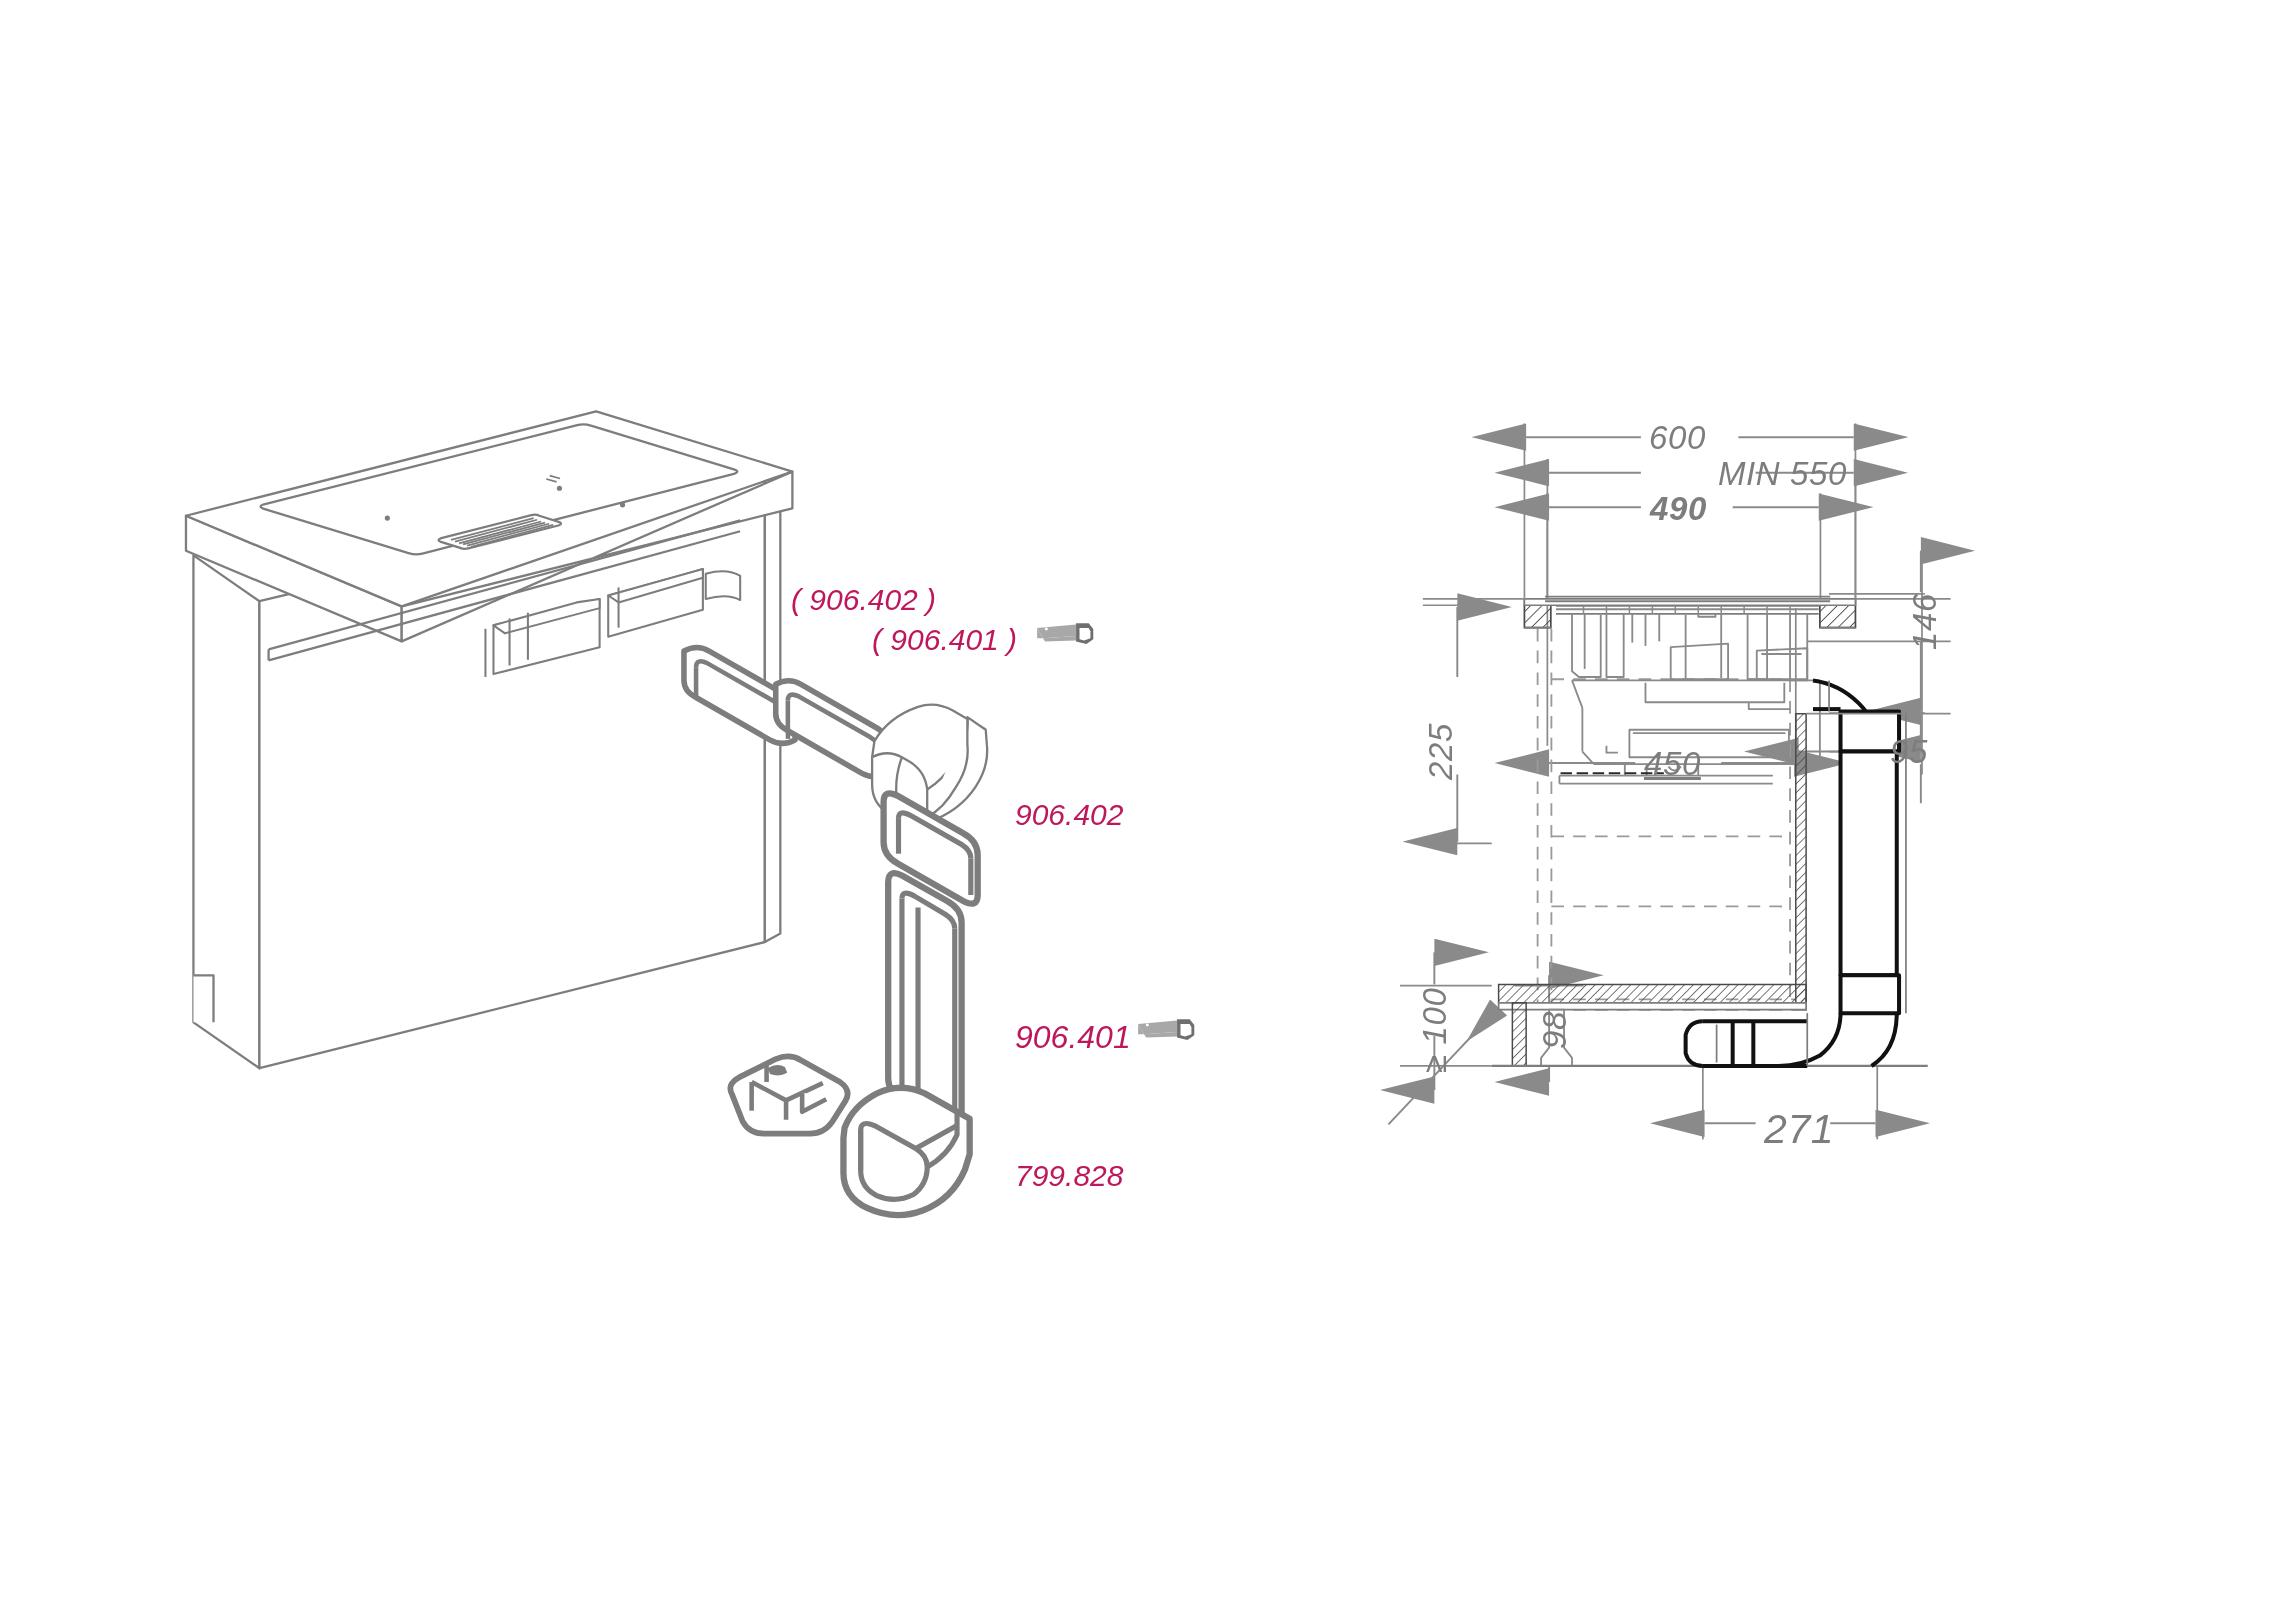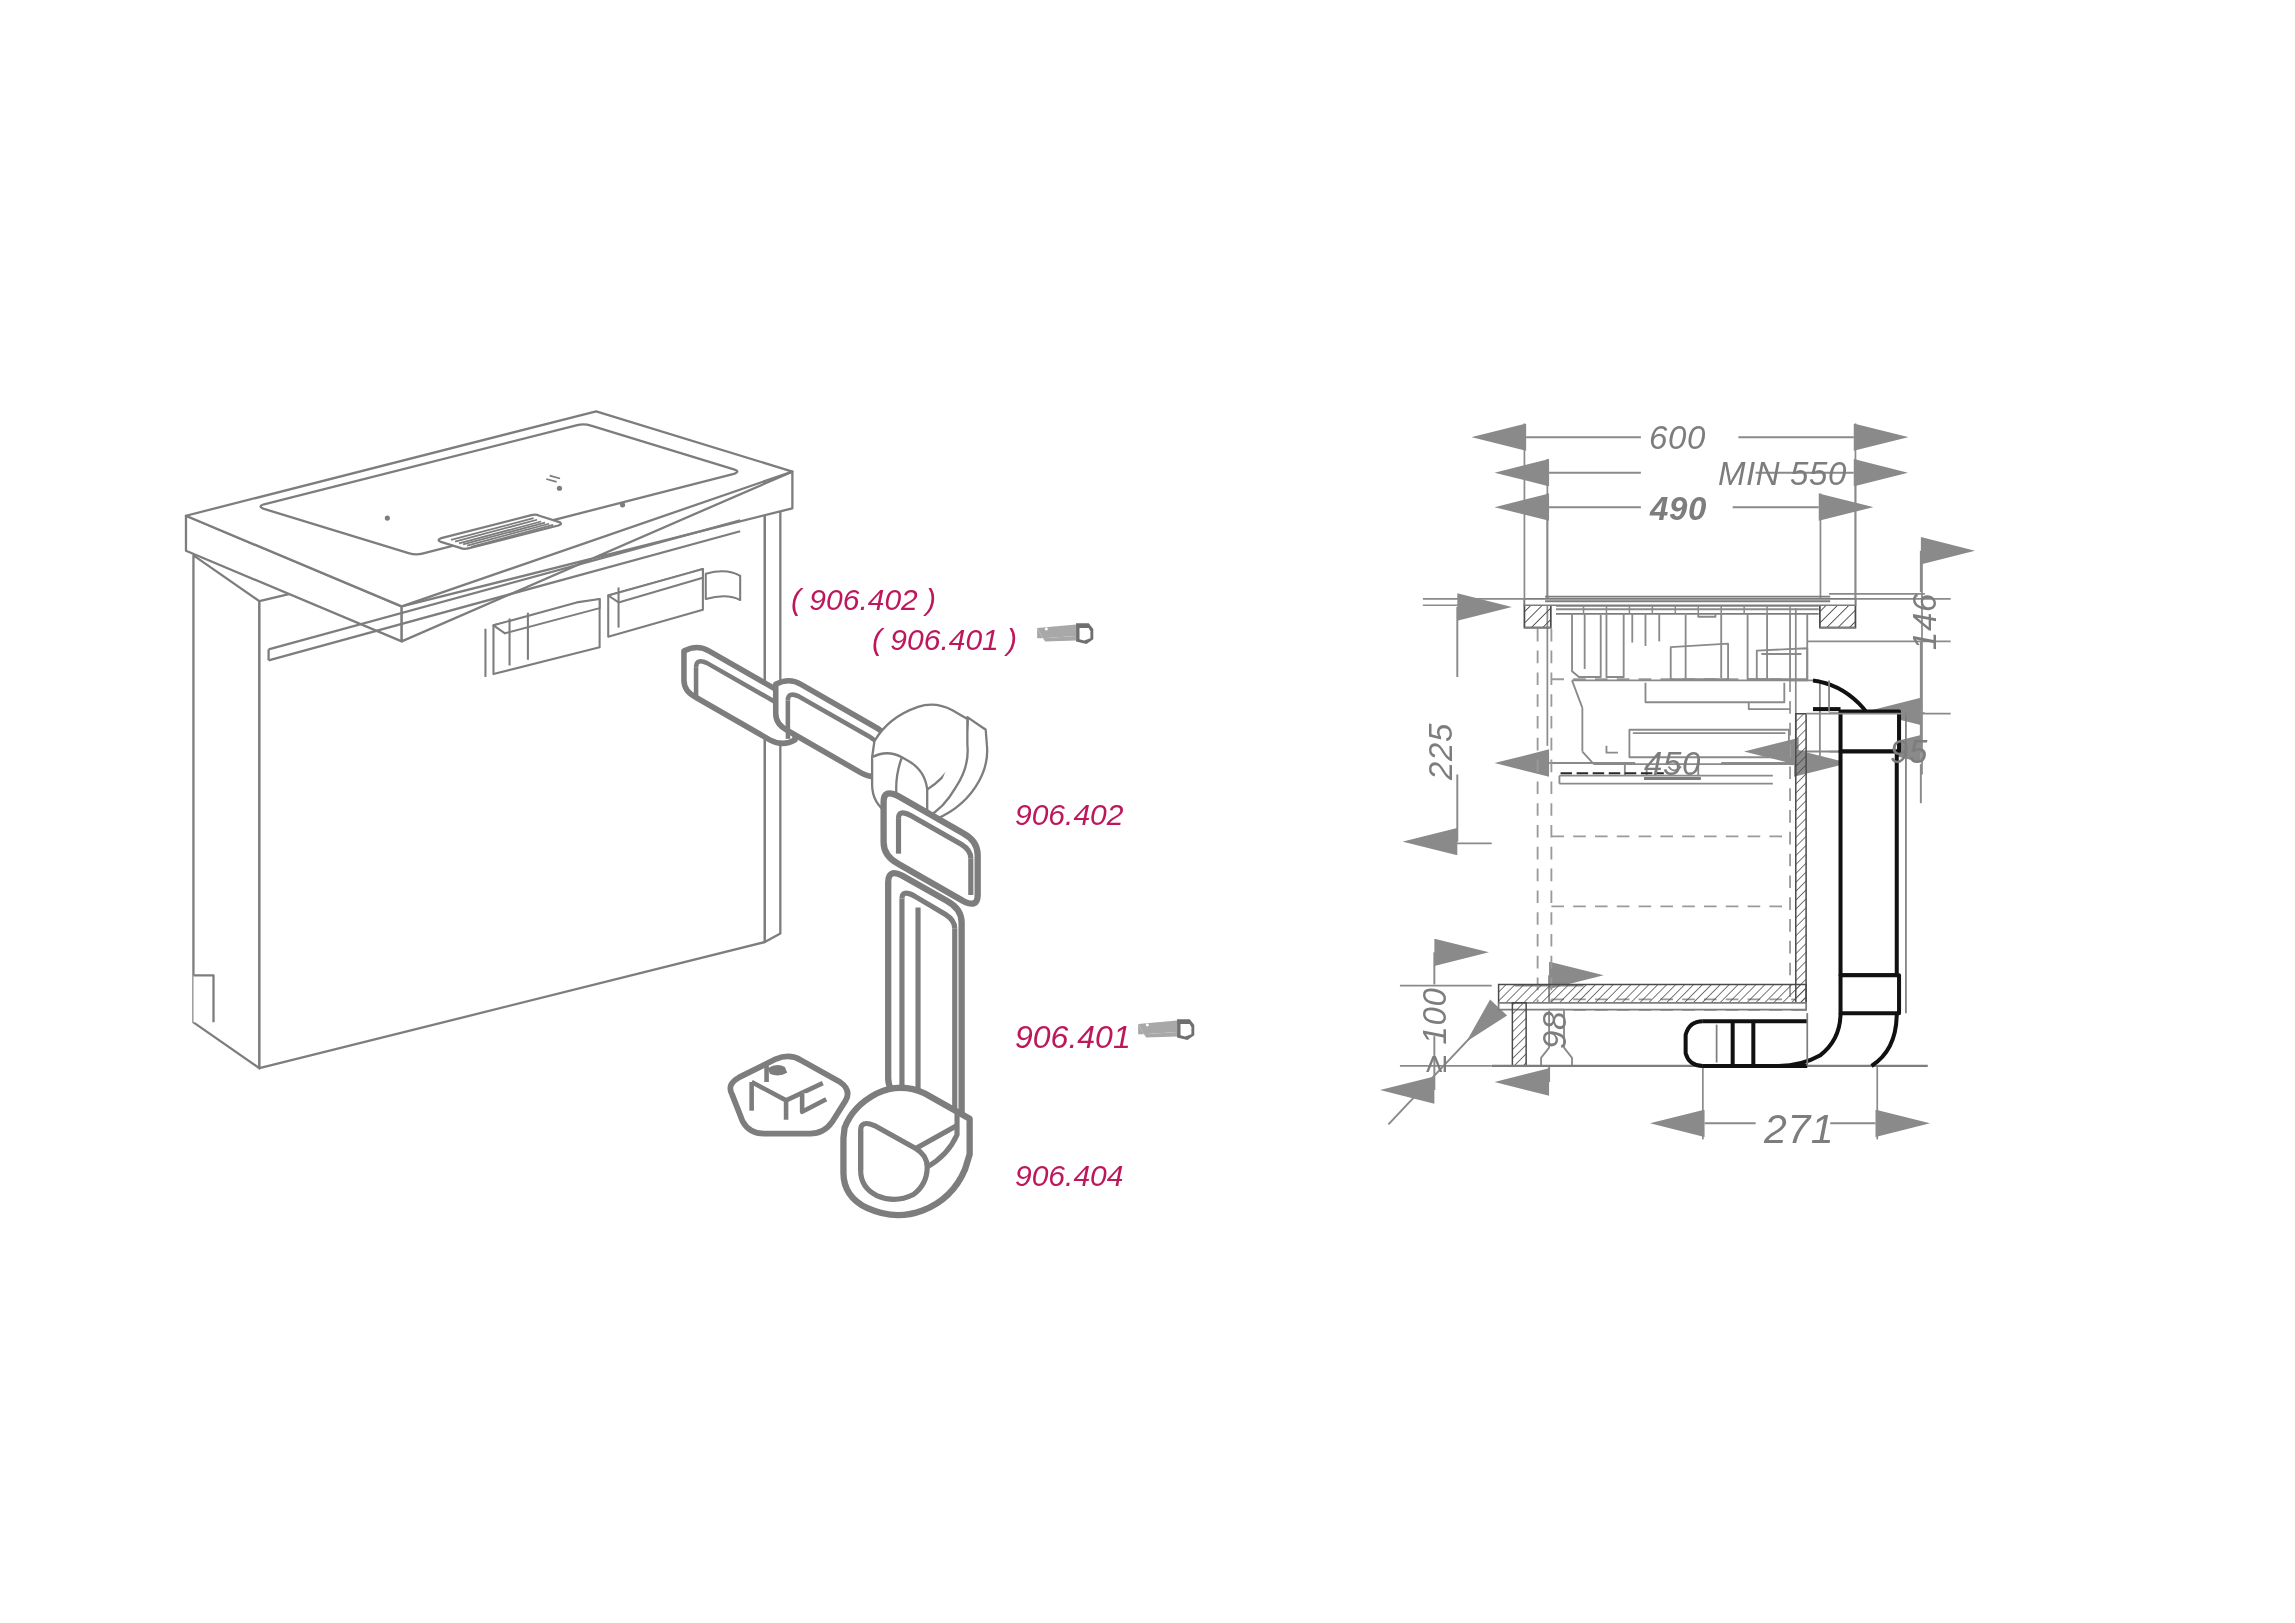--- a/index.html
+++ b/index.html
@@ -423,21 +423,21 @@
 
 <svg style="position:absolute;left:1137px;top:1017px;width:63px;height:27.5px;" viewBox="0 0 110 48" xmlns="http://www.w3.org/2000/svg">
   <path d="M2,12 L70,6 L70,26 L12,30 Z" fill="#a8a8a8"></path>
   <path d="M2,12 L12,30 L2,30 Z" fill="#a8a8a8"></path>
   <path d="M12,30 L70,26 L70,34 L16,36 Z" fill="#a8a8a8"></path>
   <circle cx="18" cy="14" r="2.6" fill="#ffffff"></circle>
   <path d="M70,4 L92,4 L100,14 L100,32 L88,40 L70,36 Z" fill="#6f6f6f"></path>
   <path d="M76,12 L92,12 L95,18 L95,30 L84,34 L76,32 Z" fill="#ffffff"></path>
 </svg>
 
-<div class="lbl" style="left:1015px;top:1159px;font-size:30px;">906.404</div>
+<div class="lbl" style="left:1015px;top:1159px;font-size:30px;">799.828</div>
 
 <div class="dim" style="left:1649px;top:419px;font-size:33px;">600</div>
 
 <div class="dim" style="left:1718px;top:455px;font-size:33px;">MIN 550</div>
 
 <div class="dim" style="left:1650px;top:490px;font-size:33px;font-weight:bold;">490</div>
 
 <div class="dim" style="left:1644px;top:745px;font-size:33px;text-decoration:underline;">450</div>
 
 <div class="dim" style="left:1764px;top:1106px;font-size:41px;">271</div>

